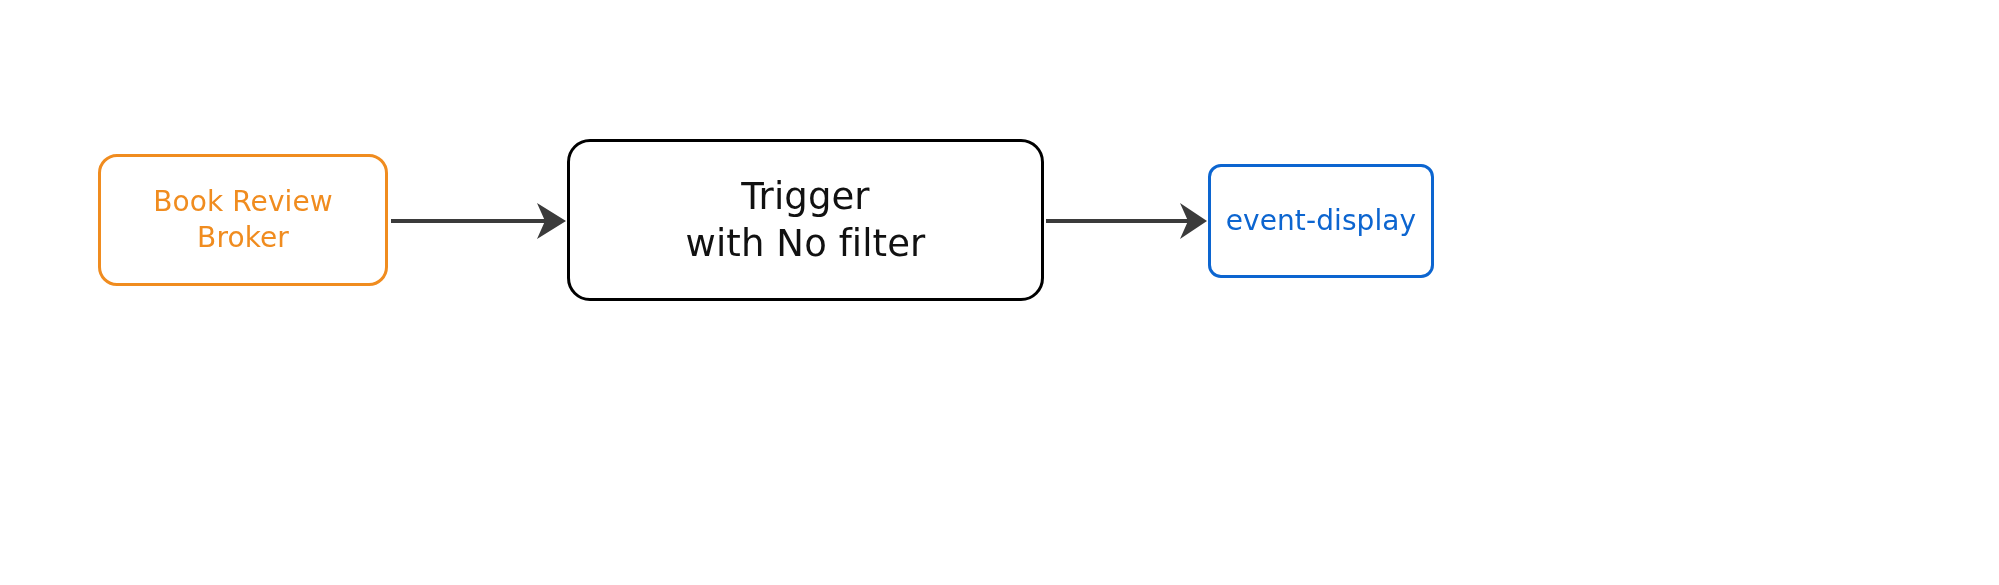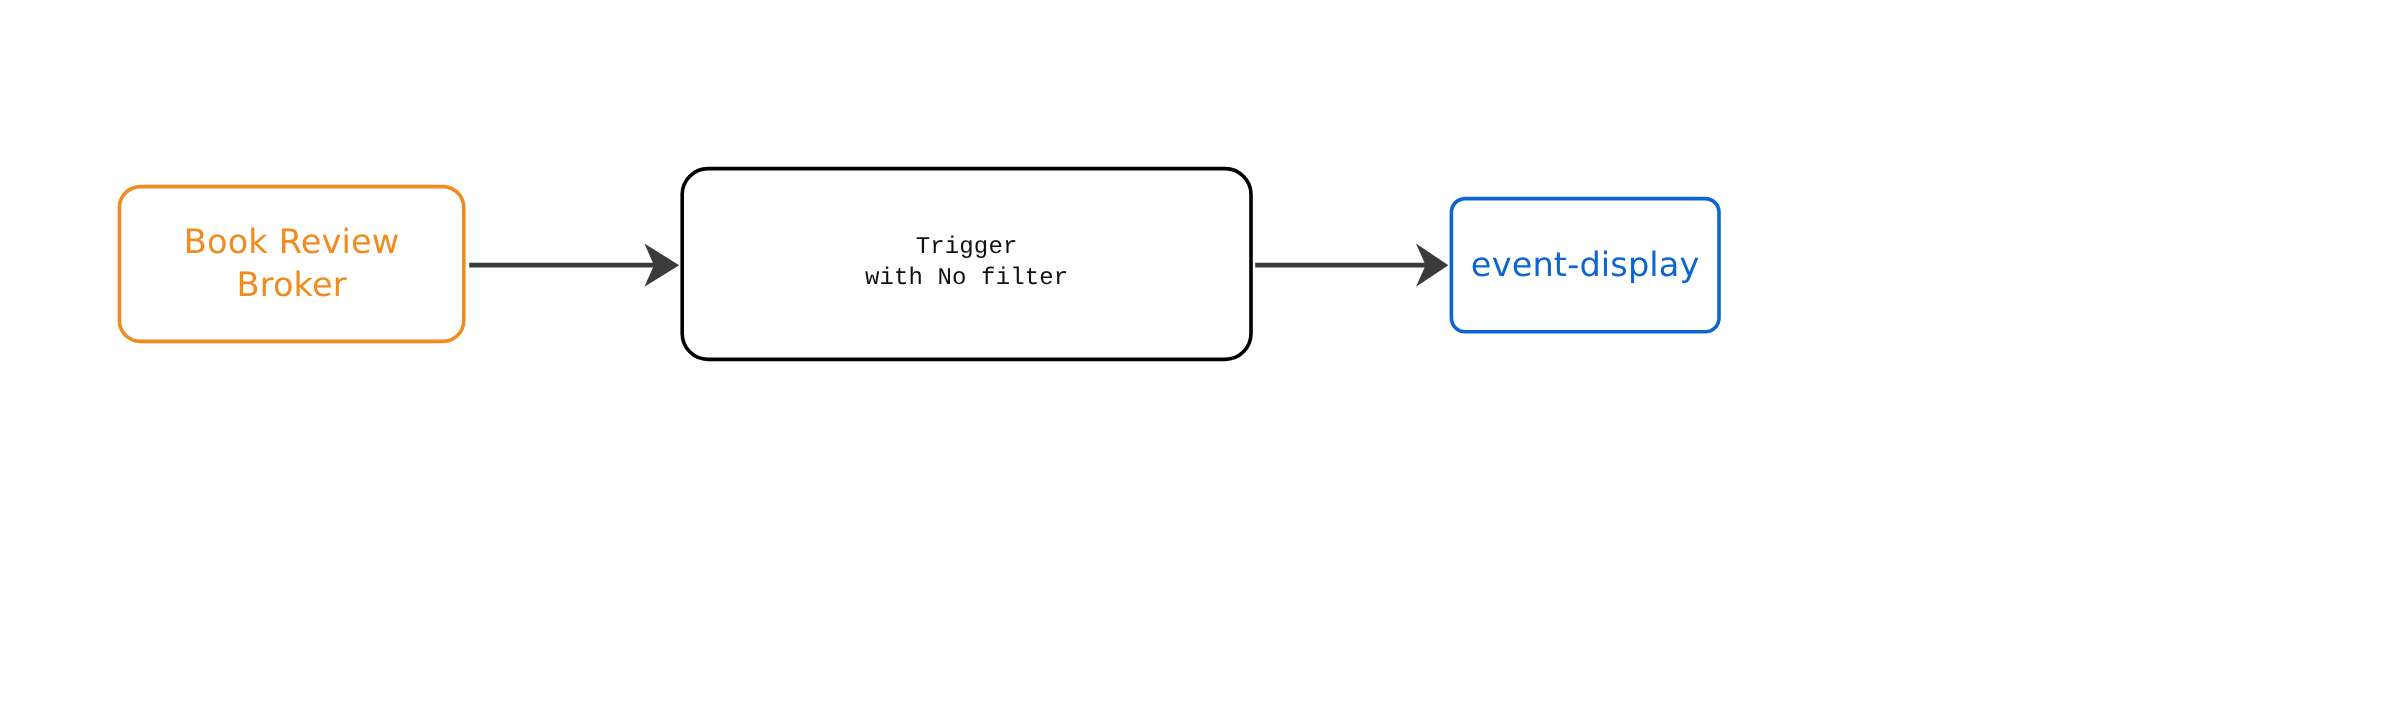--- a/index.html
+++ b/index.html
@@ -55,22 +55,21 @@
   #node-trigger {
     left: 567px;
     top: 139px;
     width: 477px;
     height: 162px;
     border: 3.5px solid #000000;
     border-radius: 23px;
   }
   #node-trigger .node-label {
     color: #111111;
-    font-size: 20px;
-    font-family: Liberation Mono, monospace;
+    font-size: 37px;
   }
 
   
   #node-event-display {
     left: 1208px;
     top: 164px;
     width: 226px;
     height: 114px;
     border: 3px solid #0c65d0;
     border-radius: 13px;

